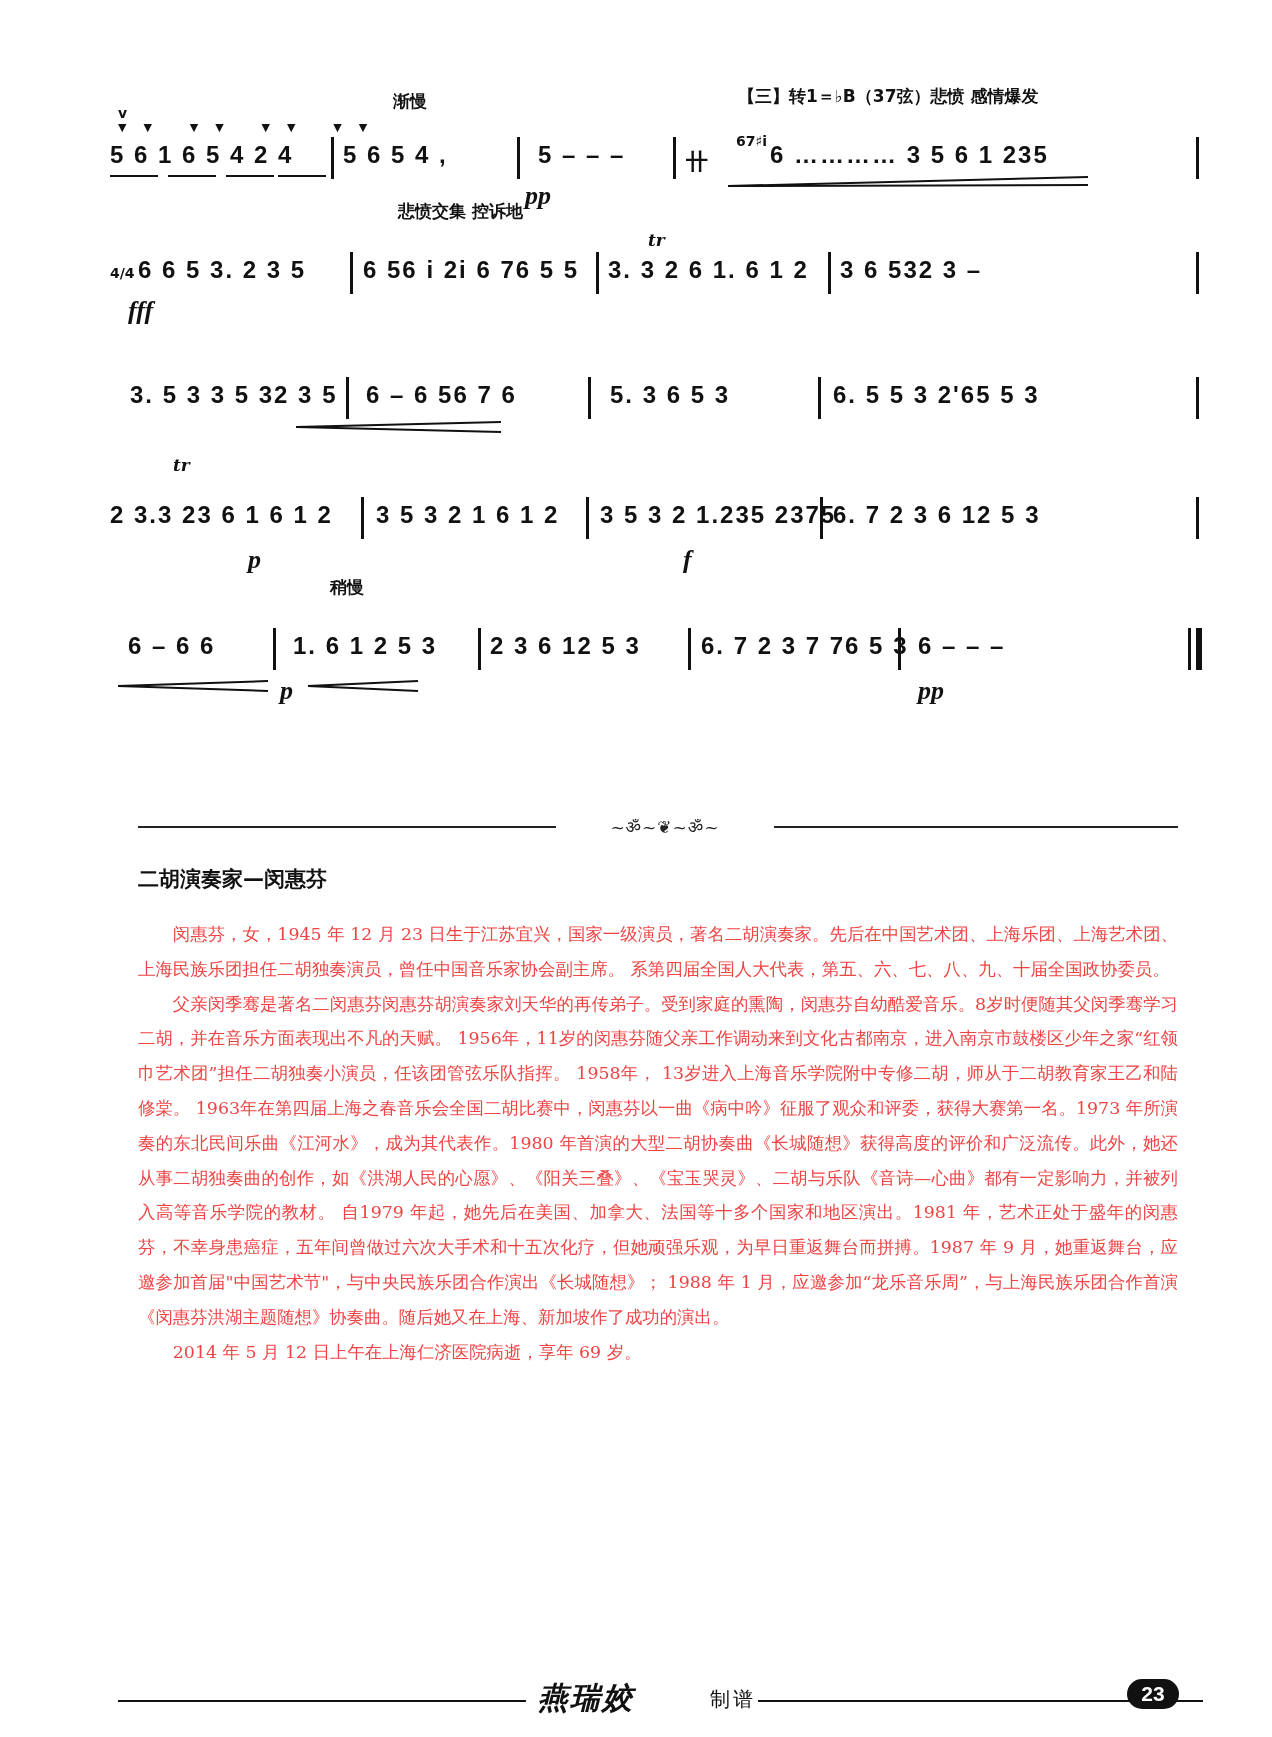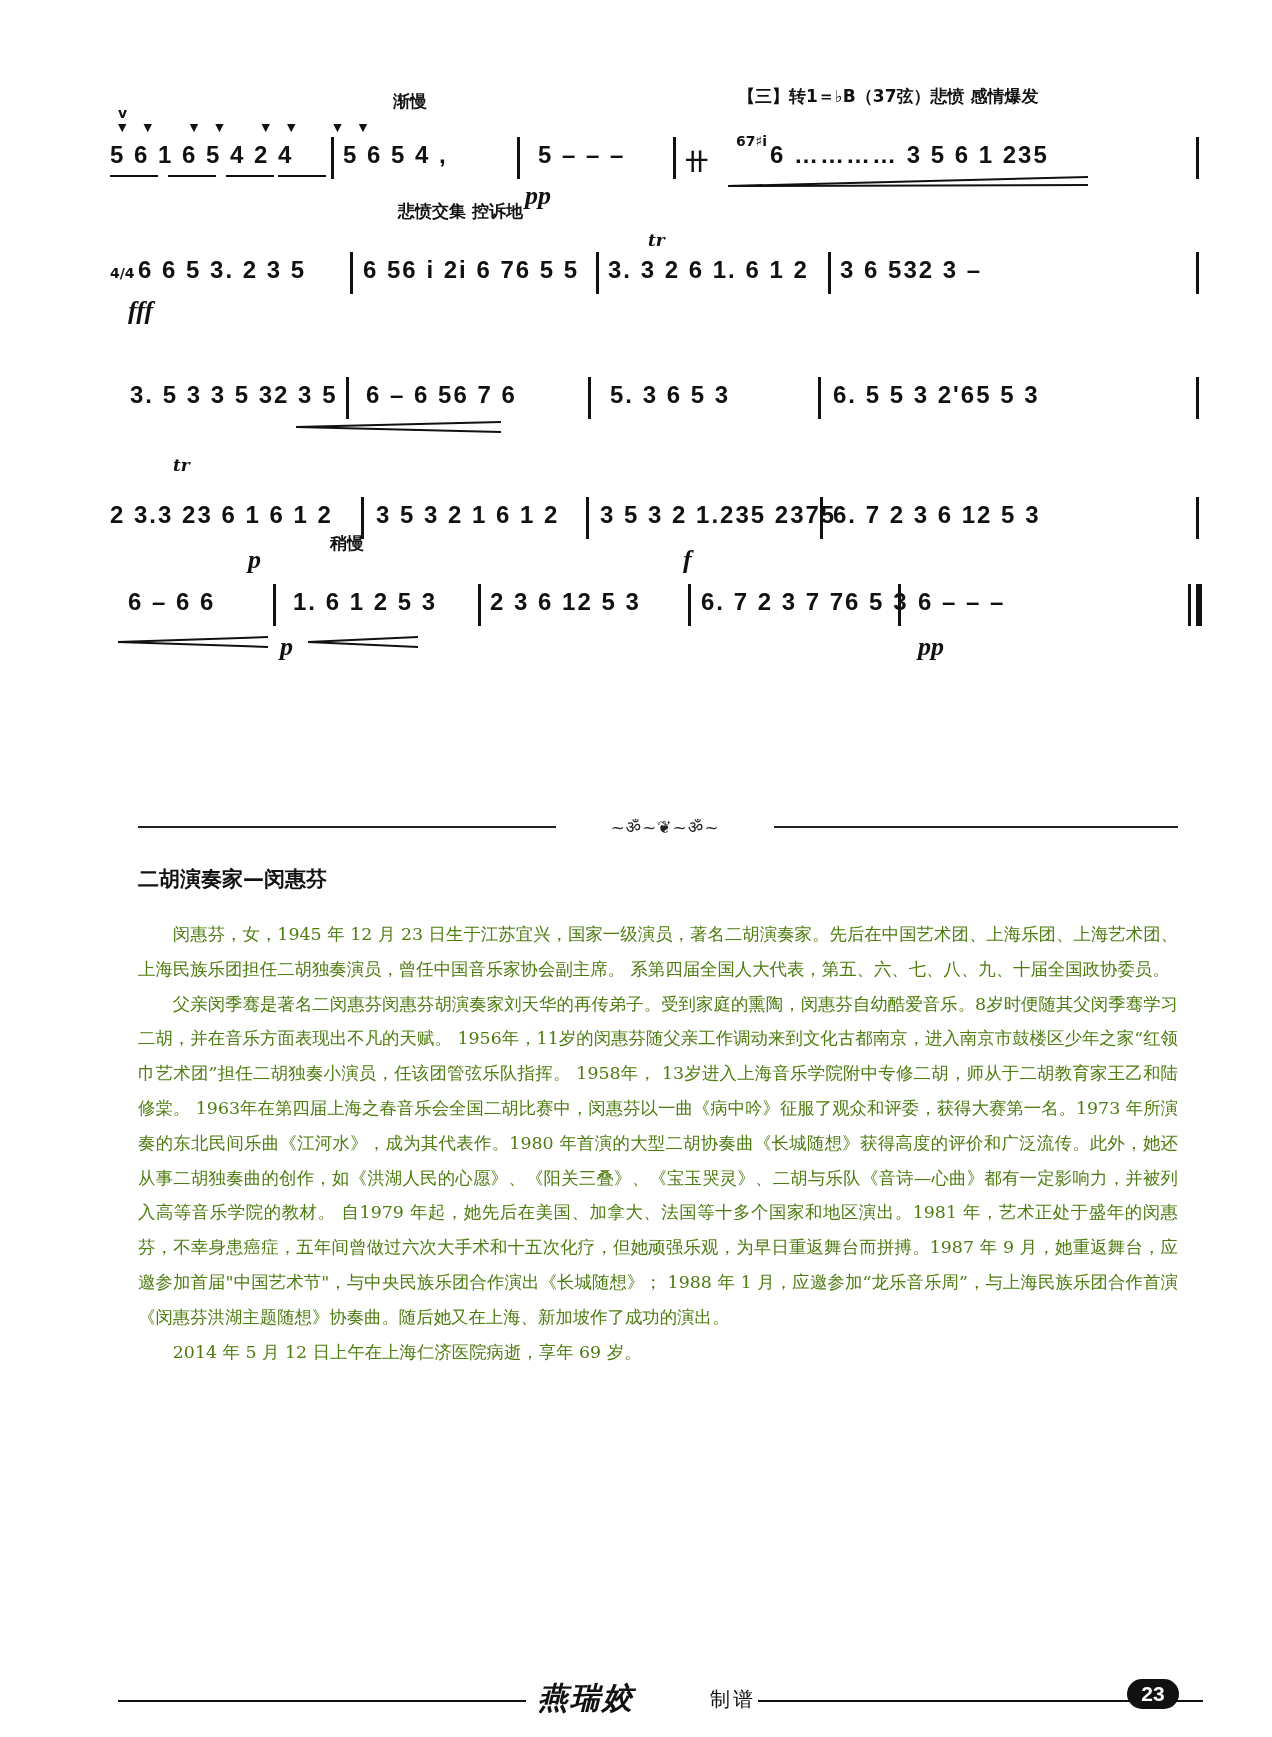--- a/index.html
+++ b/index.html
@@ -12,21 +12,21 @@
   .dbar { position:absolute; top:52px; width:3px; height:42px; background:#111; }
   .dbar2 { position:absolute; top:52px; width:6px; height:42px; background:#111; }
   .ul { position:absolute; height:2px; background:#111; }
   .dyn { position:absolute; font-family:"Liberation Serif", serif; font-style:italic; font-weight:bold; font-size:26px; }
   .bow { position:absolute; font-family:"DejaVu Sans", sans-serif; font-size:14px; font-weight:bold; }
   .ornament-row { position:absolute; left:138px; top:815px; width:1040px; height:24px; }
   .ornament-row .line { position:absolute; top:11px; height:2px; background:#222; }
   .ornament { position:absolute; left:560px; top:0; width:190px; height:24px; text-align:center; font-family:"DejaVu Serif", serif; font-size:17px; letter-spacing:1px; color:#222; }
   .article { position:absolute; left:138px; top:865px; width:1040px; }
   .article h2 { margin:0; font-family:"DejaVu Sans", sans-serif; font-weight:bold; font-size:21px; color:#111; }
-  .article p { margin:0; font-family:"DejaVu Serif", serif; font-size:17.4px; line-height:34.8px; color:#4d7c0f; text-indent:2em; text-align:justify; }
+  .article p { margin:0; font-family:"DejaVu Serif", serif; font-size:17.4px; line-height:34.8px; color:#ef4444; text-indent:2em; text-align:justify; }
   .article .body { margin-top:24px; }
   .footer { position:absolute; left:118px; top:1680px; width:1085px; height:40px; }
   .footer .line { position:absolute; top:20px; height:2px; background:#111; }
   .footer .logo { position:absolute; left:420px; top:-2px; font-family:"DejaVu Serif", serif; font-style:italic; font-weight:bold; font-size:30px; letter-spacing:2px; }
   .footer .credit { position:absolute; left:572px; top:6px; font-family:"DejaVu Sans", sans-serif; font-size:20px; letter-spacing:3px;margin-left:20px; }
   .pagenum { position:absolute; left:1127px; top:1679px; width:52px; height:30px; border-radius:15px; background:#111; color:#fff; text-align:center; font-family:"Liberation Sans", sans-serif; font-weight:bold; font-size:21px; line-height:30px; }
   .hairpin { position:absolute; }
 </style>
 </head>
 <body>
@@ -96,21 +96,21 @@
     <div class="bar" style="left:243px;"></div>
     <div class="notes" style="left:258px;">3 5  3 2  1 6  1 2</div>
     <div class="bar" style="left:468px;"></div>
     <div class="notes" style="left:482px;">3 5 3 2 1.235 2375</div>
     <div class="dyn" style="left:565px; top:100px;">f</div>
     <div class="bar" style="left:702px;"></div>
     <div class="notes" style="left:715px;">6. 7 2 3 6 12 5 3</div>
     <div class="bar" style="left:1078px;"></div>
   </div>
 
-  <div class="sys" style="top:532px;">
+  <div class="sys" style="top:576px;">
     <div class="mark" style="left:212px; top:0px;">稍慢</div>
     <div class="notes" style="left:10px;">6 – 6  6</div>
     <svg class="hairpin" style="left:0; top:104px;" width="440" height="14">
         <polyline points="0,6 150,1" stroke="#111" stroke-width="2" fill="none"></polyline>
         <polyline points="0,6 150,11" stroke="#111" stroke-width="2" fill="none"></polyline>
         <polyline points="190,6 300,1" stroke="#111" stroke-width="2" fill="none"></polyline>
         <polyline points="190,6 300,11" stroke="#111" stroke-width="2" fill="none"></polyline>
       </svg>
     <div class="dyn" style="left:162px; top:100px;">p</div>
     <div class="bar" style="left:155px;"></div>

